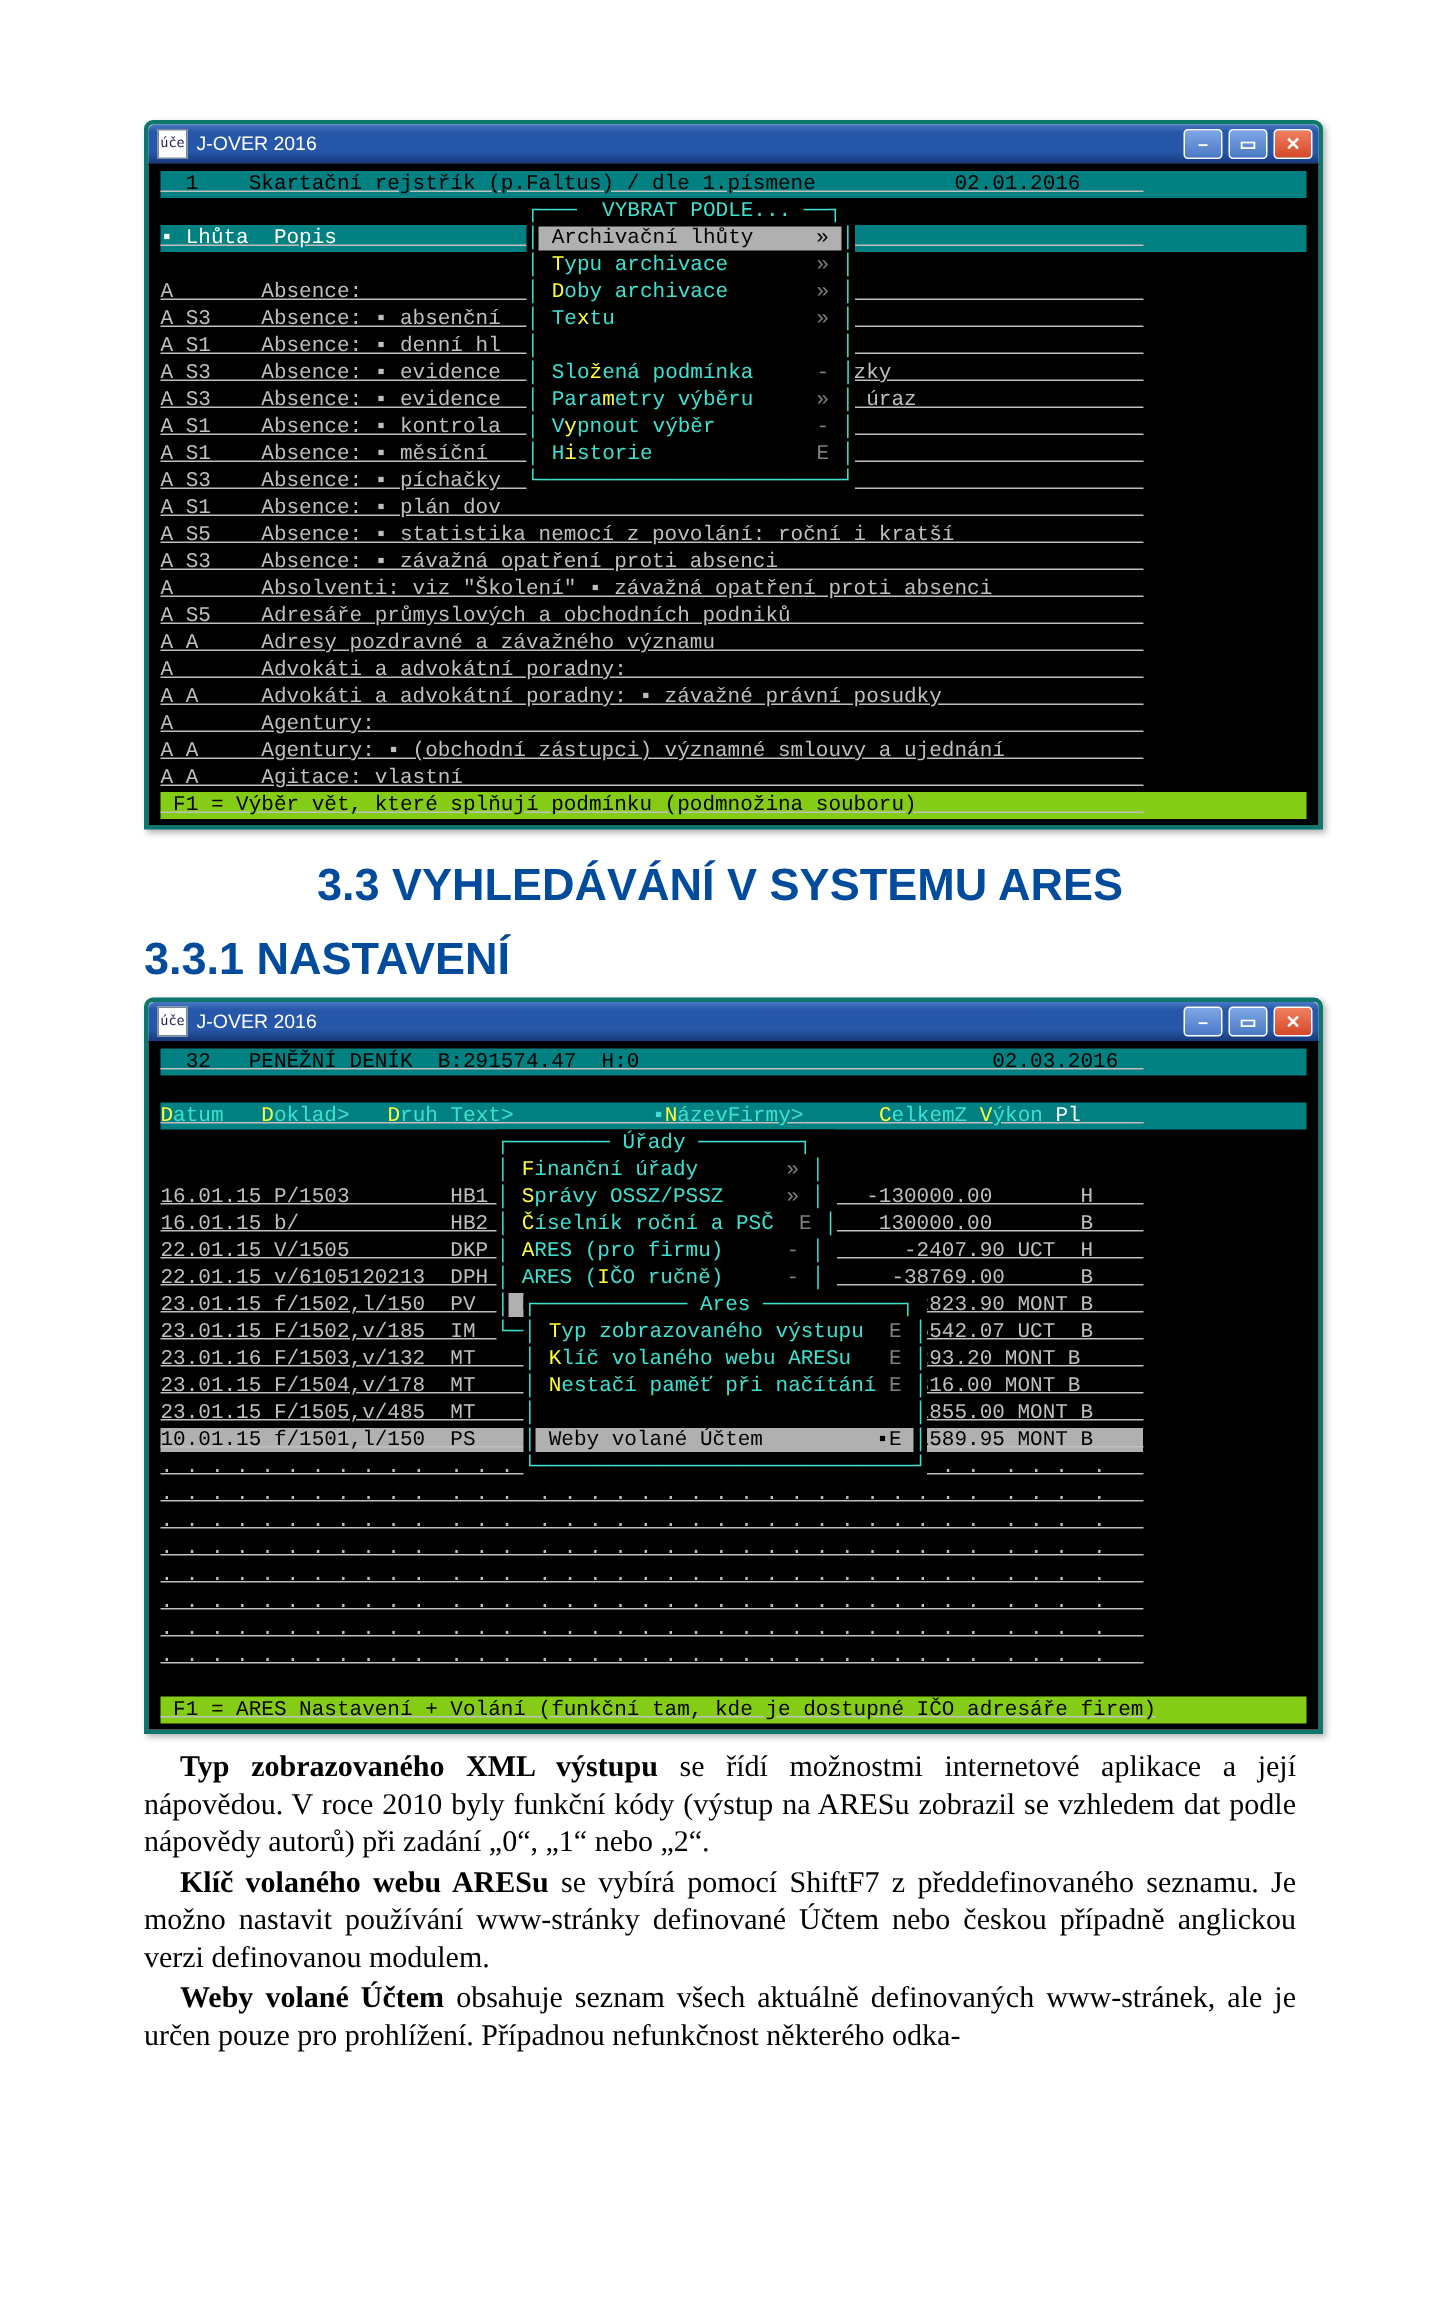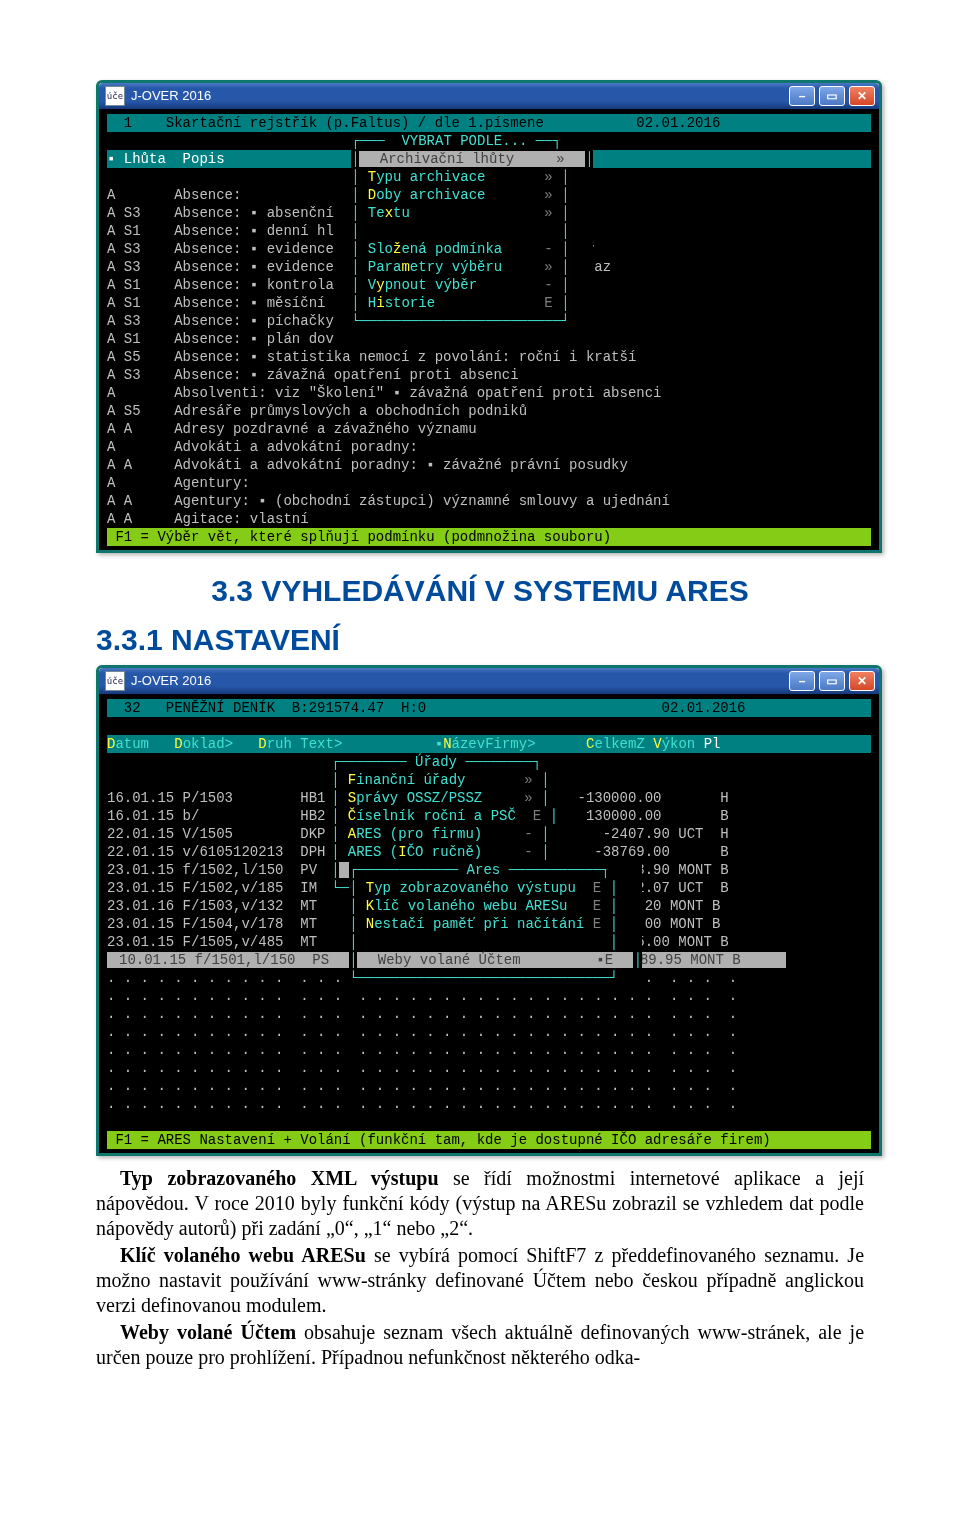--- a/index.html
+++ b/index.html
@@ -48,28 +48,29 @@
     color:#fff; font: bold 12px/1 sans-serif;
   }
   .titlebar .btn.close { background: linear-gradient(#f08060, #d44828); margin-right:4px; }
   .term {
     background:#000;
     color:#bfbfbf;
     font: 14px/18px "Courier New", monospace;
     white-space: pre;
     padding: 4px 8px 4px 8px;
     border-top:1px solid #001;
+    text-decoration:underline;
   }
   .hdr  { background:#008080; color:#000; display:block; }
   .hbar { background:#008080; color:#fff; display:block; }
   .mnu  { color:#40e0d0; }
   .mhot { color:#ffff40; }
   .mgray{ color:#7f7f7f; }
   .mbox { color:#40e0d0; }
-  .sel  { background:#b0b0b0; color:#404040; padding:0 12px; }
+  .sel  { background:#b0b0b0; color:#000000; padding:0 0; }
   .yel  { color:#ffff40; }
   .cyan { color:#40e0d0; }
   .wht  { color:#fff; }
   .stat { background:#84cc16; color:#000; display:block; }
   .heading {
     font: bold 30px/1.3 Arial, Helvetica, sans-serif;
     color:#004b9b;
     text-align:center;
     margin: 18px 0 6px 0;
   }
@@ -140,21 +141,21 @@
   <div class="subheading">3.3.1 NASTAVENÍ</div>
 
   <div class="win">
     <div class="titlebar">
       <span class="appicon">úče</span>
       <span class="title">J-OVER 2016</span>
       <span class="btn">–</span>
       <span class="btn">▭</span>
       <span class="btn close">✕</span>
     </div>
-    <div class="term" id="term2" style="position: relative;"><span class="hdr">  32   PENĚŽNÍ DENÍK  B:291574.47  H:0                            02.01.2016  </span>
+    <div class="term" id="term2" style="position: relative;"><span class="hdr">  32   PENĚŽNÍ DENÍK  B:291574.47  H:0                            02.03.2016  </span>
 <span class="hbar"><span class="yel">D</span><span class="cyan">atum</span>   <span class="yel">D</span><span class="cyan">oklad&gt;</span>   <span class="yel">D</span><span class="cyan">ruh</span> <span class="cyan">Text&gt;</span>           <span class="cyan">▪</span><span class="yel">N</span><span class="cyan">ázevFirmy&gt;</span>      <span class="yel">C</span><span class="cyan">elkemZ</span> <span class="yel">V</span><span class="cyan">ýkon</span> Pl     </span>
 
 16.01.15 P/1503        HB1 hotovost na účet             -130000.00       H    
 16.01.15 b/            HB2                               130000.00       B    
 22.01.15 V/1505        DKP                       IBER      -2407.90 UCT  H    
 22.01.15 v/6105120213  DPH                       Í ÚŘ     -38769.00      B    
 23.01.15 f/1502,l/150  PV                        L sp     352823.90 MONT B    
 23.01.15 F/1502,v/185  IM                         VEL     -65542.07 UCT  B    
 23.01.16 F/1503,v/132  MT                        ELY    -313293.20 MONT B     
 23.01.15 F/1504,v/178  MT                        v.o     -96316.00 MONT B     

